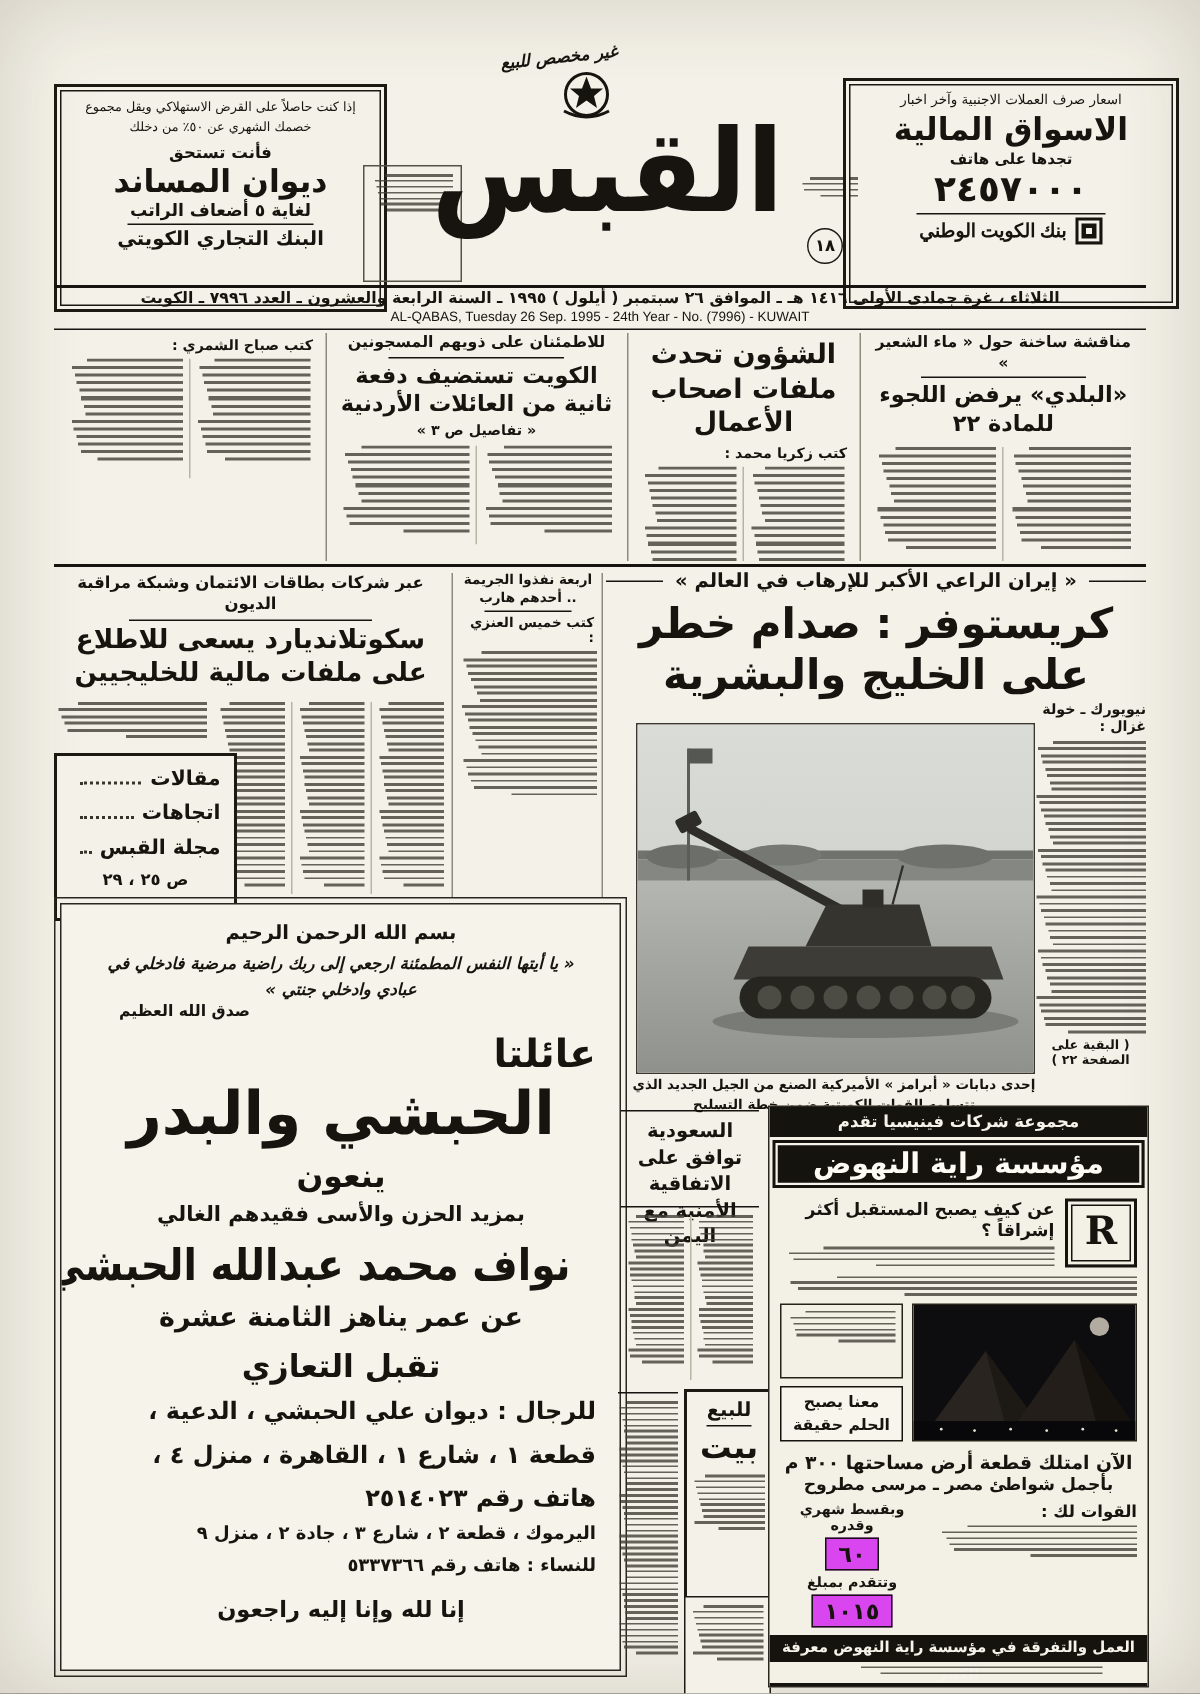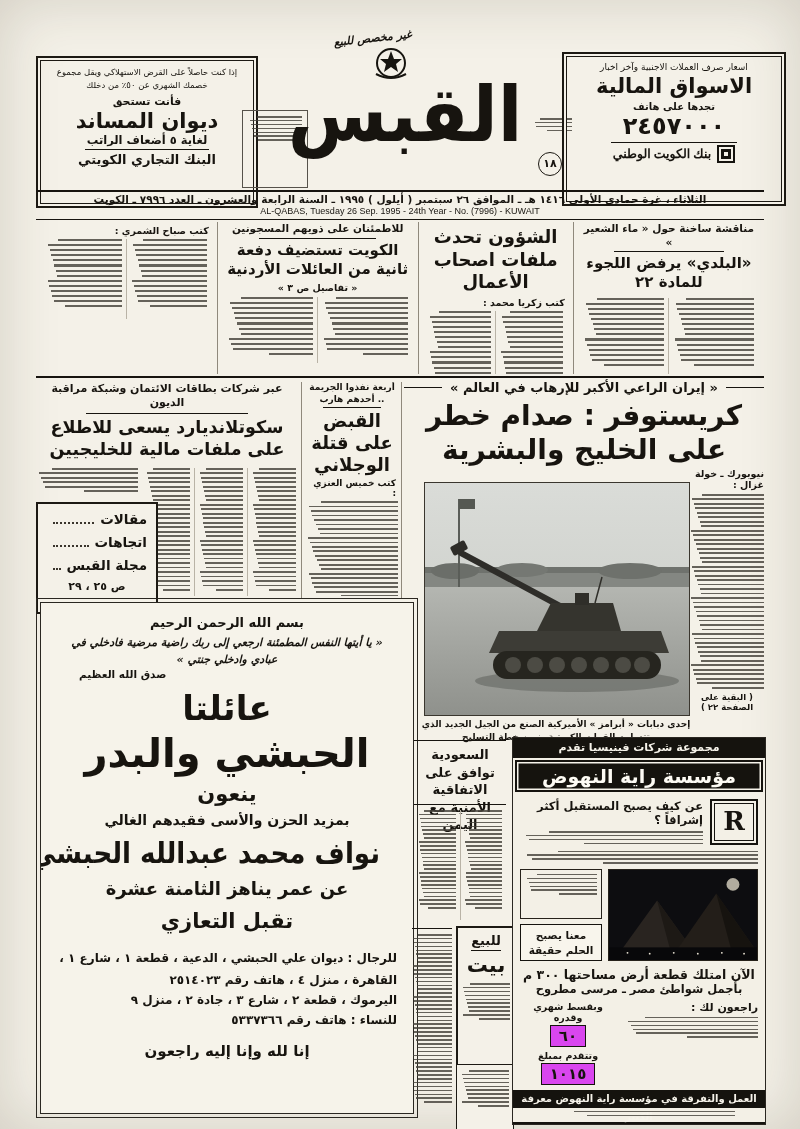--- a/index.html
+++ b/index.html
@@ -398,21 +398,20 @@
     <div class="idxrow">
         <span>مجلة القبس</span>
         <span class="leader"></span>
       </div>
     <div class="b ctr" style="font-size:11px;">ص ٢٥ ، ٢٩</div>
   </div>
 
   <div class="abs" style="left:306px;top:382px;width:92px;height:214px;overflow:hidden;">
     <div class="kick" style="font-size:9px;">أربعة نفذوا الجريمة .. أحدهم هارب</div>
     <div class="minirule"></div>
-    <div class="b ctr" style="font-size:18px;line-height:1.2;">القبض على قتلة الوجلاني</div>
     <div class="byline" style="font-size:9px;">كتب خميس العنزي :</div>
     <span class="fake sm">
         <i style="width:84%"></i>
         <i style="width:97%"></i>
         <i style="width:95%"></i>
         <i style="width:93%"></i>
         <i style="width:91%"></i>
         <i style="width:89%"></i>
         <i style="width:87%"></i>
         <i style="width:85%"></i>
@@ -529,28 +528,28 @@
           <circle cx="217" cy="182" r="8"></circle>
       </g>
     </svg>
   </div>
   <div class="abs b ctr" style="left:412px;top:718px;width:288px;font-size:9px;line-height:1.4;">إحدى دبابات « أبرامز » الأميركية الصنع من الجيل الجديد الذي تتسلمه القوات الكويتية ضمن خطة التسليح</div>
 
   <div class="abs obit" style="left:40px;top:602px;width:340px;height:486px;">
     <div class="b" style="font-size:13px;">بسم الله الرحمن الرحيم</div>
     <div class="b" style="font-size:11px;line-height:1.55;margin-top:4px;font-style:italic;">« يا أيتها النفس المطمئنة ارجعي إلى ربك راضية مرضية فادخلي في عبادي وادخلي جنتي »</div>
     <div class="b" style="font-size:10.5px;text-align:left;padding-left:22px;">صدق الله العظيم</div>
-    <div class="b" style="font-size:34px;margin-top:8px;">عائلتا</div>
+    <div class="b" style="font-size:26px;margin-top:8px;text-align:right;">عائلتا</div>
     <div class="b" style="font-size:40px;margin-top:2px;letter-spacing:-1px;">الحبشي والبدر</div>
     <div class="b" style="font-size:21px;margin-top:6px;">ينعون</div>
     <div class="b" style="font-size:14px;margin-top:6px;">بمزيد الحزن والأسى فقيدهم الغالي</div>
     <div class="b" style="font-size:29px;margin-top:8px;white-space:nowrap;transform:scaleX(.9);letter-spacing:-1px;">نواف محمد عبدالله الحبشي</div>
     <div class="b" style="font-size:18px;margin-top:8px;">عن عمر يناهز الثامنة عشرة</div>
     <div class="b" style="font-size:21px;margin-top:10px;">تقبل التعازي</div>
-    <div class="b" style="font-size:12px;text-align:right;line-height:1.8;margin-top:15px;">للرجال : ديوان علي الحبشي ، الدعية ، قطعة ١ ، شارع ١ ، القاهرة ، منزل ٤ ، هاتف رقم ٢٥١٤٠٢٣</div>
+    <div class="b" style="font-size:16px;text-align:right;line-height:1.8;margin-top:4px;">للرجال : ديوان علي الحبشي ، الدعية ، قطعة ١ ، شارع ١ ، القاهرة ، منزل ٤ ، هاتف رقم ٢٥١٤٠٢٣</div>
     <div class="b" style="font-size:12px;text-align:right;line-height:1.6;">اليرموك ، قطعة ٢ ، شارع ٣ ، جادة ٢ ، منزل ٩</div>
     <div class="b" style="font-size:12px;text-align:right;line-height:1.8;">للنساء : هاتف رقم ٥٣٣٧٣٦٦</div>
     <div class="b" style="font-size:15px;margin-top:10px;">إنا لله وإنا إليه راجعون</div>
   </div>
 
   <div class="rule" style="left:414px;top:740px;width:92px;height:1px;"></div>
   <div class="abs b ctr" style="left:414px;top:746px;width:92px;font-size:13px;line-height:1.35;">السعودية توافق على الاتفاقية الأمنية مع اليمن</div>
   <div class="rule" style="left:414px;top:804px;width:92px;height:1px;"></div>
   <div class="abs fcols" style="left:414px;top:810px;width:92px;height:110px;overflow:hidden;">
     <span class="fake xs">
@@ -748,21 +747,21 @@
           <div class="capbox">
             <div>معنا يصبح</div>
             <div>الحلم حقيقة</div>
           </div>
         </div>
       </div>
       <div class="b ctr" style="font-size:12.5px;margin-top:6px;">الآن امتلك قطعة أرض مساحتها ٣٠٠ م</div>
       <div class="b ctr" style="font-size:11.5px;">بأجمل شواطئ مصر ـ مرسى مطروح</div>
       <div style="display:flex;gap:8px;margin-top:5px;">
         <div style="flex:1;">
-          <div class="b" style="font-size:11px;">راجعون لك :</div>
+          <div class="b" style="font-size:11px;">القوات لك :</div>
           <span class="fake xs" style="margin-top:3px;">
               <i style="width:84%"></i>
               <i style="width:97%"></i>
               <i style="width:95%"></i>
               <i style="width:93%"></i>
               <i style="width:91%"></i>
               <i style="width:53%"></i>
             </span>
         </div>
         <div style="width:96px;text-align:center;">

